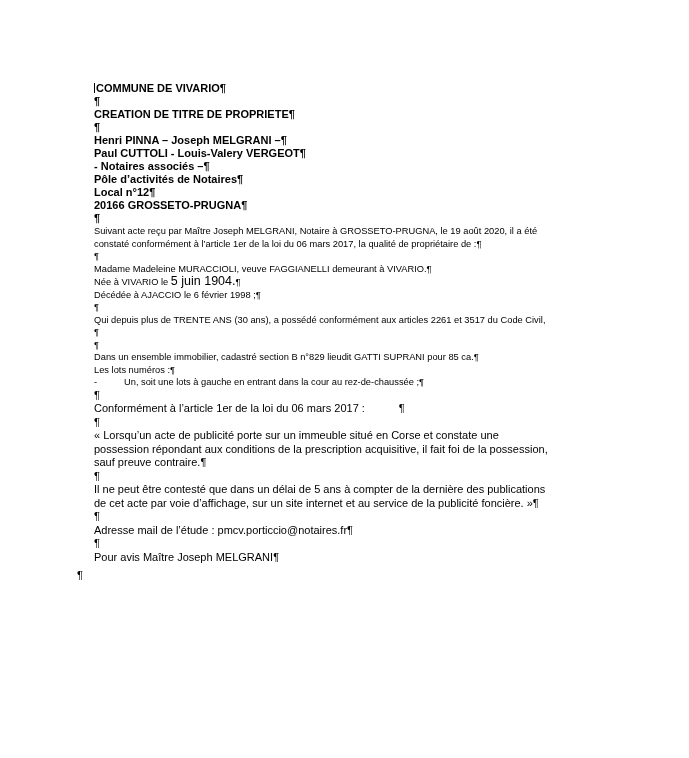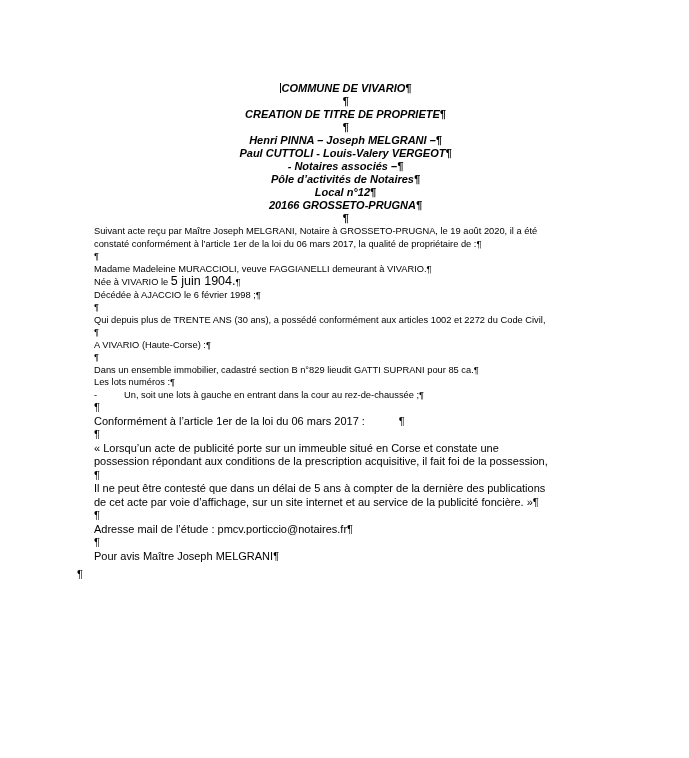--- a/index.html
+++ b/index.html
@@ -10,21 +10,21 @@
     color:#000000;
     position:relative;
     overflow:hidden;
   }
   .doc{
     position:absolute;
     left:94px;top:82px;
     width:503px;
   }
   .line{white-space:nowrap;}
-  .center{text-align:center;font-style:italic;}
+  .center{}
   .bold{font-weight:bold;}
   .hd{font-size:11px;line-height:13px;}
   .sm{font-size:9.3px;line-height:12.5px;}
   .lg{font-size:11px;line-height:13.5px;}
   .big{font-size:12.5px;margin-top:43px;}
   .dash{display:inline-block;width:30px;}
   .tab{display:inline-block;width:34px;}
   .outdent{margin-left:-17px;margin-top:5px;}
   .pilcrow{letter-spacing:0;}
   .cursor{
@@ -47,32 +47,32 @@
     <div class="line hd center bold"><span>Local n°12</span><span class="pilcrow">¶</span></div>
     <div class="line hd center bold"><span>20166 GROSSETO-PRUGNA</span><span class="pilcrow">¶</span></div>
     <div class="line hd center bold"><span class="pilcrow">¶</span></div>
     <div class="line sm"><span>Suivant acte reçu par Maître Joseph MELGRANI, Notaire à GROSSETO-PRUGNA, le 19 août 2020, il a été</span></div>
     <div class="line sm"><span>constaté conformément à l’article 1er de la loi du 06 mars 2017, la qualité de propriétaire de :</span><span class="pilcrow">¶</span></div>
     <div class="line sm"><span class="pilcrow">¶</span></div>
     <div class="line sm"><span>Madame Madeleine MURACCIOLI, veuve FAGGIANELLI demeurant à VIVARIO.</span><span class="pilcrow">¶</span></div>
     <div class="line sm"><span>Née à VIVARIO le </span><span class="big">5 juin 1904.</span><span class="pilcrow">¶</span></div>
     <div class="line sm"><span>Décédée à AJACCIO le 6 février 1998 ;</span><span class="pilcrow">¶</span></div>
     <div class="line sm"><span class="pilcrow">¶</span></div>
-    <div class="line sm"><span>Qui depuis plus de TRENTE ANS (30 ans), a possédé conformément aux articles 1002 et 2272 du Code Civil,</span></div>
+    <div class="line sm"><span>Qui depuis plus de TRENTE ANS (30 ans), a possédé conformément aux articles 2261 et 3517 du Code Civil,</span></div>
     <div class="line sm"><span class="pilcrow">¶</span></div>
-    <div class="line sm"><span>A VIVARIO (Haute-Corse) :</span><span class="pilcrow">¶</span></div>
     <div class="line sm"><span class="pilcrow">¶</span></div>
     <div class="line sm"><span>Dans un ensemble immobilier, cadastré section B n°829 lieudit GATTI SUPRANI pour 85 ca.</span><span class="pilcrow">¶</span></div>
     <div class="line sm"><span>Les lots numéros :</span><span class="pilcrow">¶</span></div>
     <div class="line sm"><span class="dash">-</span><span>Un, soit une lots à gauche en entrant dans la cour au rez-de-chaussée ;</span><span class="pilcrow">¶</span></div>
     <div class="line lg"><span class="pilcrow">¶</span></div>
     <div class="line lg"><span>Conformément à l’article 1er de la loi du 06 mars 2017 :</span><span class="tab"></span><span class="pilcrow">¶</span></div>
     <div class="line lg"><span class="pilcrow">¶</span></div>
     <div class="line lg"><span>« Lorsqu’un acte de publicité porte sur un immeuble situé en Corse et constate une</span></div>
     <div class="line lg"><span>possession répondant aux conditions de la prescription acquisitive, il fait foi de la possession,</span></div>
+    <div class="line lg"><span>sauf preuve contraire.</span><span class="pilcrow">¶</span></div>
     <div class="line lg"><span class="pilcrow">¶</span></div>
     <div class="line lg"><span>Il ne peut être contesté que dans un délai de 5 ans à compter de la dernière des publications</span></div>
     <div class="line lg"><span>de cet acte par voie d’affichage, sur un site internet et au service de la publicité foncière. »</span><span class="pilcrow">¶</span></div>
     <div class="line lg"><span class="pilcrow">¶</span></div>
     <div class="line lg"><span>Adresse mail de l’étude : pmcv.porticcio@notaires.fr</span><span class="pilcrow">¶</span></div>
     <div class="line lg"><span class="pilcrow">¶</span></div>
     <div class="line lg"><span>Pour avis Maître Joseph MELGRANI</span><span class="pilcrow">¶</span></div>
     <div class="line lg outdent"><span class="pilcrow">¶</span></div>
   </div>
 

